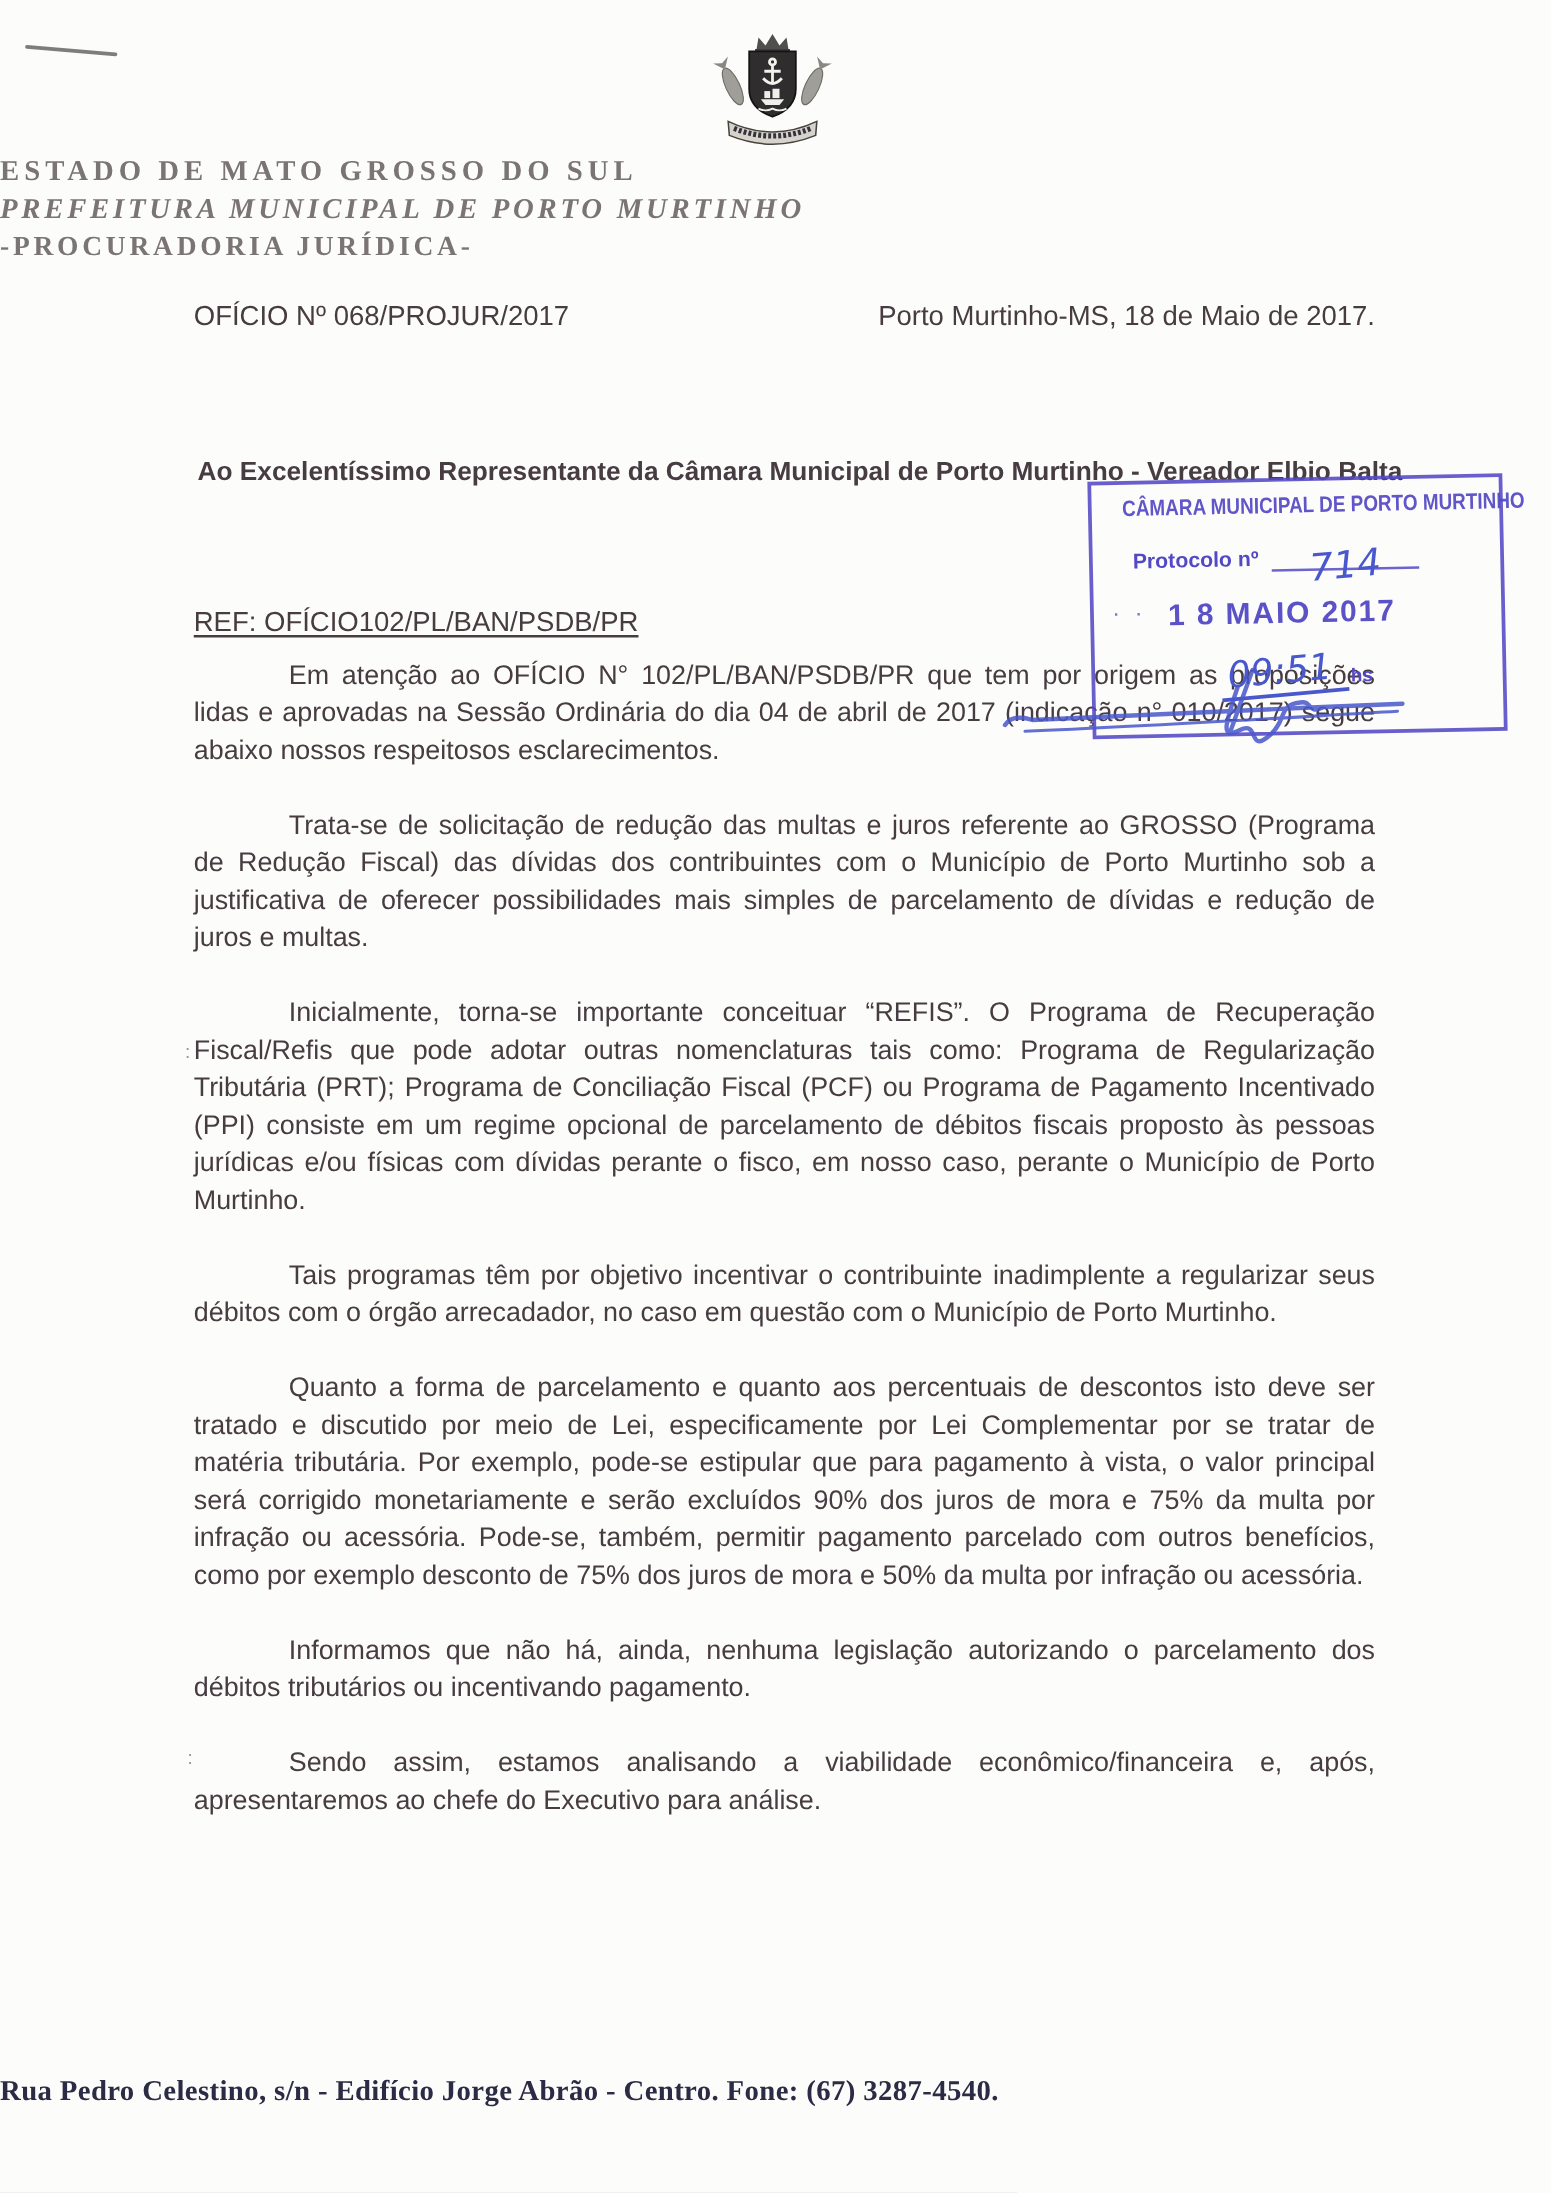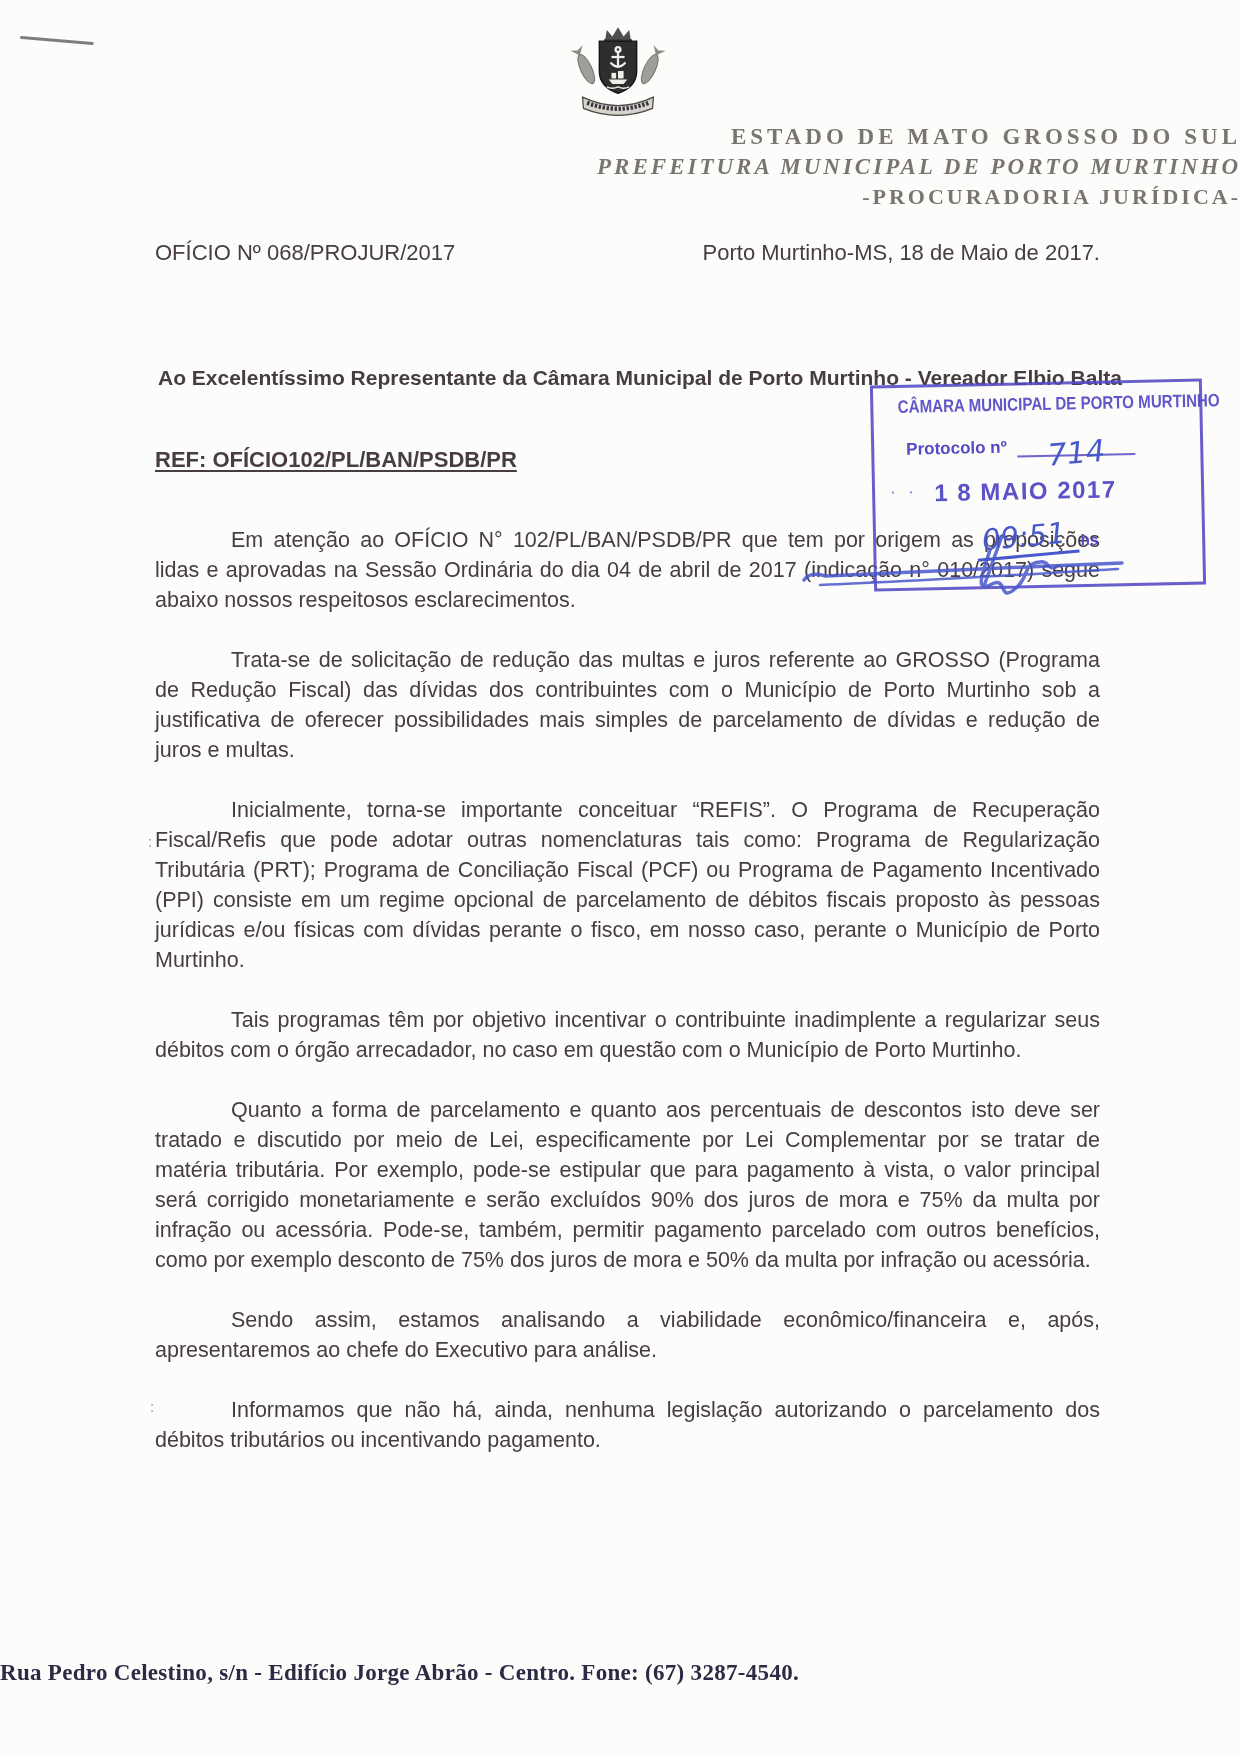--- a/index.html
+++ b/index.html
@@ -7,36 +7,36 @@
     position:relative; width:1241px; height:1754px; margin:0 auto;
     background:#fcfcfa; overflow:hidden;
     font-family:"Liberation Sans", sans-serif; color:#473c42;
   }
   .scan-line {
     position:absolute; left:20px; top:39px; width:74px; height:2.5px;
     background:#7d7d7d; transform:rotate(4.8deg); border-radius:2px;
   }
   .crest { position:absolute; left:562px; top:18px; width:112px; height:106px; }
   .letterhead {
-    position:absolute; top:124px; left:0; width:1241px; text-align:right;
+    position:absolute; top:124px; left:0; width:1241px; text-align:left;
     font-family:"Liberation Serif", serif; font-weight:bold; color:#7a7472;
   }
   .lh1 { font-size:23px; letter-spacing:4px; }
   .lh2 { font-size:23px; letter-spacing:3px; margin-top:4px;font-style:italic; }
   .lh3 { font-size:22px; letter-spacing:3px; margin-top:4px; }
   .oficio-row {
     position:absolute; top:240px; left:155px; width:945px;
     display:flex; justify-content:space-between; font-size:22px;
   }
   .addressee {
     position:absolute; top:366px; left:158px; width:1060px;
     font-weight:bold; font-size:21px; white-space:nowrap;
   }
   .ref {
-    position:absolute; top:447px; left:155px; font-weight:bold; font-size:22px;
+    position:absolute; top:485px; left:155px; font-weight:normal; font-size:22px;
     text-decoration:underline; text-underline-offset:3px;
   }
   .body-text {
     position:absolute; top:525px; left:155px; width:945px;
     font-size:21.5px; line-height:30px; text-align:justify;
   }
   .body-text p { margin:0 0 30px 0; text-indent:76px; }
   .footer {
     position:absolute; top:1660px; left:0; width:1241px; text-align:left;
     font-family:"Liberation Serif", serif; font-weight:bold; font-size:23px;
@@ -155,22 +155,22 @@
   </svg>
 
   <div class="ref">REF: OFÍCIO102/PL/BAN/PSDB/PR</div>
 
   <div class="body-text">
     <p>Em atenção ao OFÍCIO N° 102/PL/BAN/PSDB/PR que tem por origem as proposições lidas e aprovadas na Sessão Ordinária do dia 04 de abril de 2017 (indicação n° 010/2017) segue abaixo nossos respeitosos esclarecimentos.</p>
     <p>Trata-se de solicitação de redução das multas e juros referente ao GROSSO (Programa de Redução Fiscal) das dívidas dos contribuintes com o Município de Porto Murtinho sob a justificativa de oferecer possibilidades mais simples de parcelamento de dívidas e redução de juros e multas.</p>
     <p>Inicialmente, torna-se importante conceituar “REFIS”. O Programa de Recuperação Fiscal/Refis que pode adotar outras nomenclaturas tais como: Programa de Regularização Tributária (PRT); Programa de Conciliação Fiscal (PCF) ou Programa de Pagamento Incentivado (PPI) consiste em um regime opcional de parcelamento de débitos fiscais proposto às pessoas jurídicas e/ou físicas com dívidas perante o fisco, em nosso caso, perante o Município de Porto Murtinho.</p>
     <p>Tais programas têm por objetivo incentivar o contribuinte inadimplente a regularizar seus débitos com o órgão arrecadador, no caso em questão com o Município de Porto Murtinho.</p>
     <p>Quanto a forma de parcelamento e quanto aos percentuais de descontos isto deve ser tratado e discutido por meio de Lei, especificamente por Lei Complementar por se tratar de matéria tributária. Por exemplo, pode-se estipular que para pagamento à vista, o valor principal será corrigido monetariamente e serão excluídos 90% dos juros de mora e 75% da multa por infração ou acessória. Pode-se, também, permitir pagamento parcelado com outros benefícios, como por exemplo desconto de 75% dos juros de mora e 50% da multa por infração ou acessória.</p>
+    <p>Informamos que não há, ainda, nenhuma legislação autorizando o parcelamento dos débitos tributários ou incentivando pagamento.</p>
     <p>Sendo assim, estamos analisando a viabilidade econômico/financeira e, após, apresentaremos ao chefe do Executivo para análise.</p>
-    <p>Informamos que não há, ainda, nenhuma legislação autorizando o parcelamento dos débitos tributários ou incentivando pagamento.</p>
   </div>
 
   <div class="speck s1">:</div>
   <div class="speck s2">:</div>
 
   <div class="footer">Rua Pedro Celestino, s/n - Edifício Jorge Abrão - Centro. Fone: (67) 3287-4540.</div>
 
 </div>
 
 </body></html>

